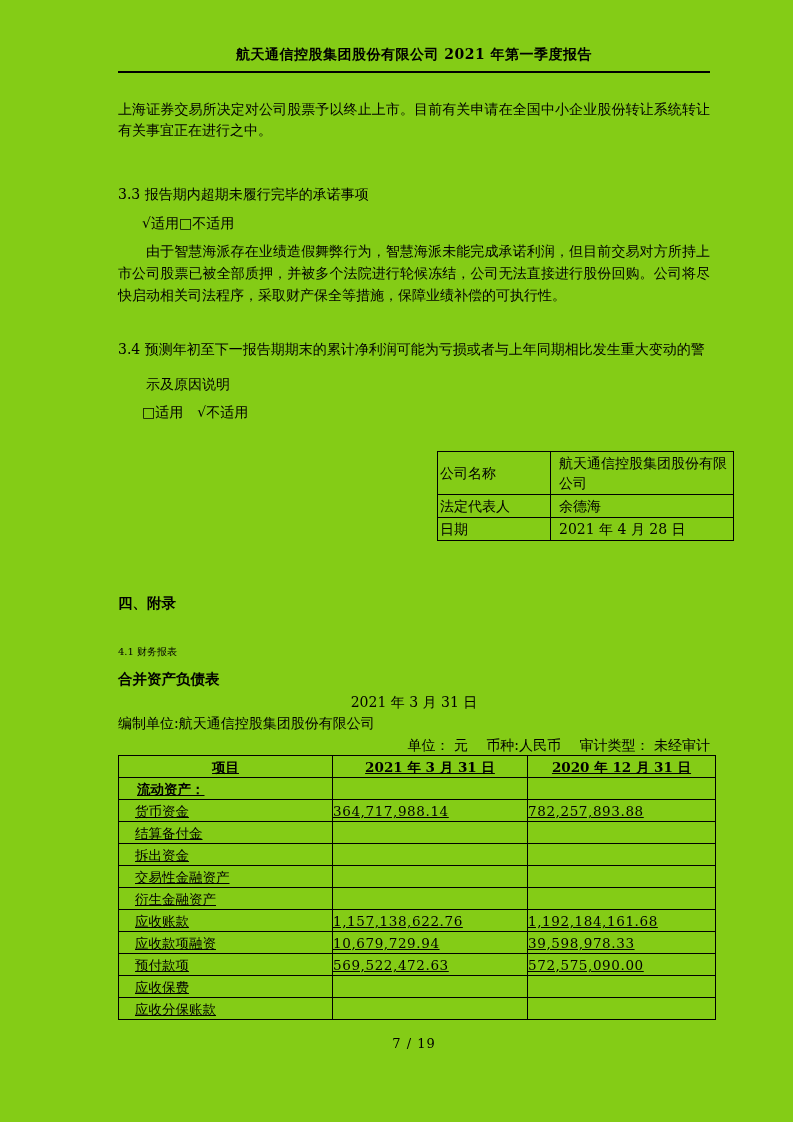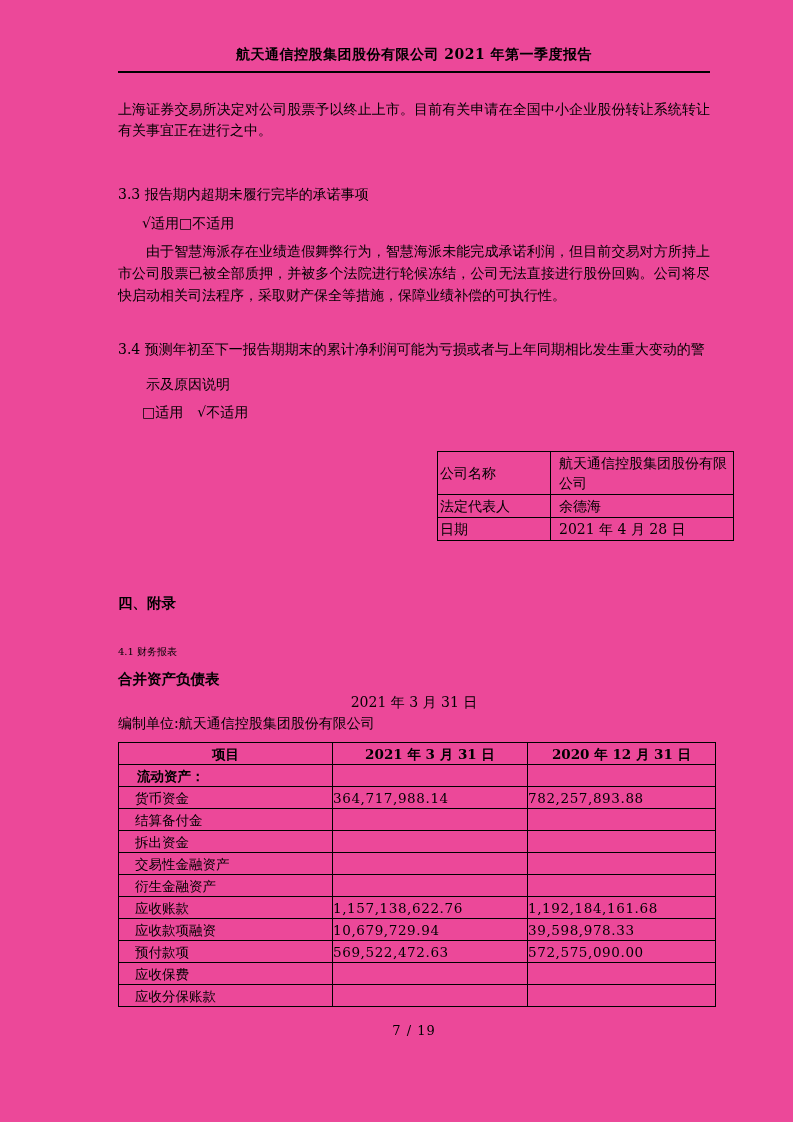--- a/index.html
+++ b/index.html
@@ -1,21 +1,21 @@
 <!DOCTYPE html>
 <html><head>
 <meta charset="utf-8">
 <style>
   html, body { margin: 0; padding: 0; background: #ffffff; }
   .page {
     position: relative;
     width: 793px;
     height: 1122px;
     margin: 0 auto;
-    background: #ec4899;
+    background: #84cc16;
     color: #000000;
     font-family: "DejaVu Serif", "Liberation Serif", serif;
     font-size: 14px;
     box-sizing: border-box;
     padding: 46px 83px 0 118px;
     overflow: hidden;
   }
   
   .page-header {
     text-align: center;
@@ -73,21 +73,21 @@
   table.sig td.lbl { width: 104px; padding: 1px 6px 1px 2px; }
   table.sig td.val { width: 168px; text-align: left;  padding: 1px 6px 1px 8px; }
   
   .appendix-heading   { margin-top: 52px; font-weight: bold; font-size: 14.5px; line-height: 19px; }
   .subsection-heading { margin-top: 31px; font-size: 10px; line-height: 18px; }
   .statement-title    { margin-top: 8px;  font-weight: bold; font-size: 14.5px; line-height: 19px; }
   .statement-date     { margin-top: 5px;  text-align: center; line-height: 18px; }
   .prepared-by        { margin-top: 3px;  line-height: 18px; }
   .meta-line          { margin-top: 4px;  text-align: right; line-height: 18px; }
   
-  .bs-wrap { margin-top: 10px; }
+  .bs-wrap { margin-top: 1px; text-decoration: underline; }
   table.bs {
     border-collapse: collapse;
     width: 597px;
     table-layout: fixed;
   }
   table.bs th, table.bs td {
     border: 1.5px solid #000000;
     font-size: 13.5px;
     line-height: 18px;
     padding: 1px 0;
@@ -143,20 +143,21 @@
           </tr>
         </tbody>
     </table>
   </div>
 
   <div class="appendix-heading">四、附录</div>
   <div class="subsection-heading">4.1 财务报表</div>
   <div class="statement-title">合并资产负债表</div>
   <div class="statement-date">2021 年 3 月 31 日</div>
   <div class="prepared-by">编制单位:航天通信控股集团股份有限公司</div>
+  <div class="meta-line">单位： 元　 币种:人民币　 审计类型： 未经审计</div>
 
   <div class="bs-wrap">
     <table class="bs">
       <colgroup>
           <col class="c1">
           <col class="c2">
           <col class="c3">
         </colgroup>
       <thead>
           <tr id="bs-head-row">

